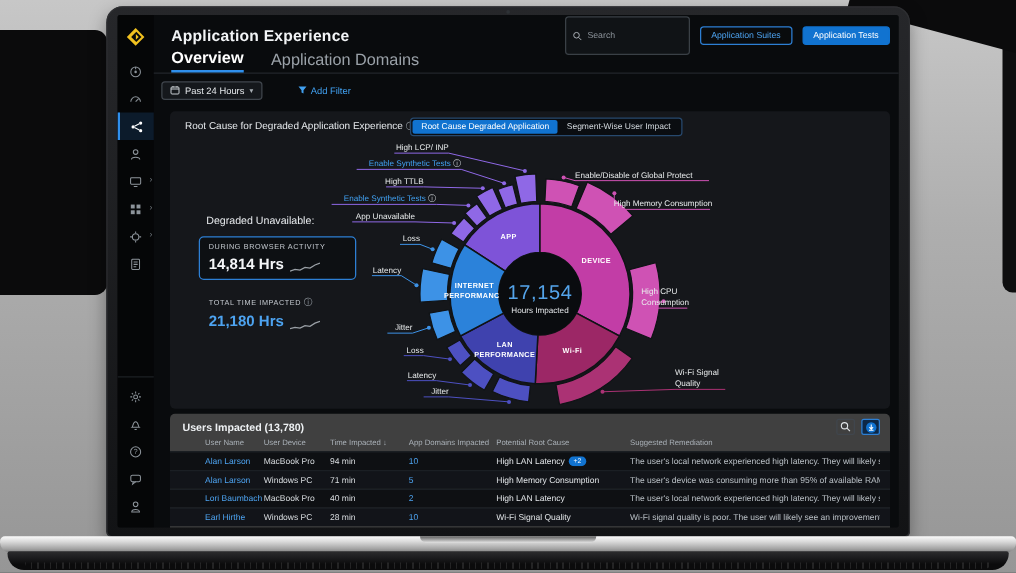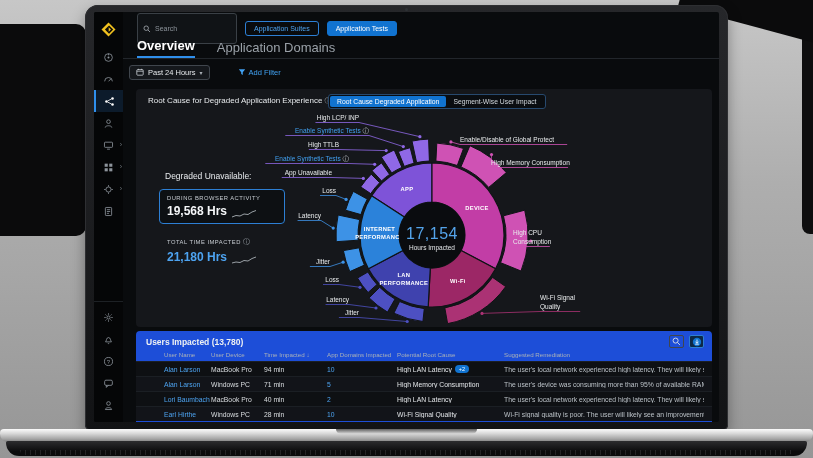--- a/index.html
+++ b/index.html
@@ -51,21 +51,21 @@
   .stats{position:absolute;left:23px;top:82px;width:126px;z-index:2}
   .stats-h{font-size:8.5px;color:#e8ebee;margin:0 0 8px 6px}
   .stat-card{border:1px solid #2d7fd4;border-radius:4px;background:#0d1013;padding:5px 7px;margin-bottom:13px}
   .stat-label{font-size:5.8px;letter-spacing:.5px;color:#c6cbd1;margin-bottom:3px;white-space:nowrap}
   .stat-value{font-size:12px;font-weight:bold;color:#f4f6f8;display:flex;align-items:flex-end;gap:5px;white-space:nowrap}
   .stat2{margin-left:8px}
   .stat-value.blue{color:#4da3f0}
   #sunburst{position:absolute;left:0;top:0;width:576px;height:238px}
   #sunburst text{font-family:"Liberation Sans",sans-serif}
   
-  .table-panel{position:relative;margin:4px 7px 0 13px;height:96px;background:#1d4ed8;border-radius:4px 4px 0 0;overflow:hidden}
+  .table-panel{position:relative;margin:4px 7px 0 13px;height:96px;background:#404040;border-radius:4px 4px 0 0;overflow:hidden}
   .tp-head{display:flex;align-items:center;padding:4px 8px 3px 10px}
   .tp-title{font-size:8.5px;font-weight:bold;color:#eef1f3;margin-right:auto}
   .icon-btn{width:15px;height:13px;border:1px solid #40464d;border-radius:2px;display:flex;align-items:center;justify-content:center;margin-left:5px;cursor:pointer;background:transparent}
   .icon-btn.dl{border-color:#2d7fd4;background:#0d2846}
   .tgrid{display:grid;grid-template-columns:47px 53px 63px 70px 107px 1fr;padding:0 8px 0 28px;align-items:center}
   .thead{font-size:6.2px;color:#aab1b8;padding-bottom:3px}
   .thead span{cursor:pointer;white-space:nowrap}
   .trow{height:15px;font-size:6.8px;border-top:1px solid #1b1f24}
   .trow:nth-child(odd){background:#0e1013}
   .trow:nth-child(even){background:#121419}
@@ -183,20 +183,21 @@
               <svg width="11" height="11" viewBox="0 0 12 12">
                 <circle cx="6" cy="3.8" r="2" fill="none" stroke="currentColor"></circle>
                 <path d="M2.6 10.4 c0-2.8 6.8-2.8 6.8 0 Z" fill="none" stroke="currentColor"></path>
               </svg>
             </div>
           </div>
       </aside>
 
       <div class="main">
         <div class="hdr">
+          <div class="title">Application Experience</div>
           <div class="search">
             <svg width="8" height="8" viewBox="0 0 10 10">
                 <circle cx="4" cy="4" r="2.8" fill="none" stroke="#aab0b6" stroke-width="1"></circle>
                 <path d="M6.2 6.2 L8.8 8.8" stroke="#aab0b6" stroke-width="1"></path>
               </svg>
             <input type="text" placeholder="Search" style="">
           </div>
           <div class="btn outline">Application Suites</div>
           <div class="btn fill">Application Tests</div>
         </div>
@@ -228,21 +229,21 @@
           <div class="seg-wrap" id="toggles">
               <div class="seg-btn active">Root Cause Degraded Application</div>
               <div class="seg-btn">Segment-Wise User Impact</div>
             </div>
 
           <div class="stats">
             <div class="stats-h">Degraded Unavailable:</div>
             <div class="stat-card">
               <div class="stat-label">DURING BROWSER ACTIVITY</div>
               <div class="stat-value">
-                <span>19,568 Hrs</span>
+                <span>14,814 Hrs</span>
                 <svg width="24" height="9" viewBox="0 0 24 9">
                     <polyline points="0,8 4,6.5 8,7 12,5 16,5.5 20,3 24,1.5" fill="none" stroke="#9aa0a6" stroke-width="1"></polyline>
                   </svg>
               </div>
             </div>
             <div class="stat2">
               <div class="stat-label"><span>TOTAL TIME IMPACTED</span> <span class="inf">ⓘ</span></div>
               <div class="stat-value blue">
                 <span>21,180 Hrs</span>
                 <svg width="24" height="9" viewBox="0 0 24 9">

